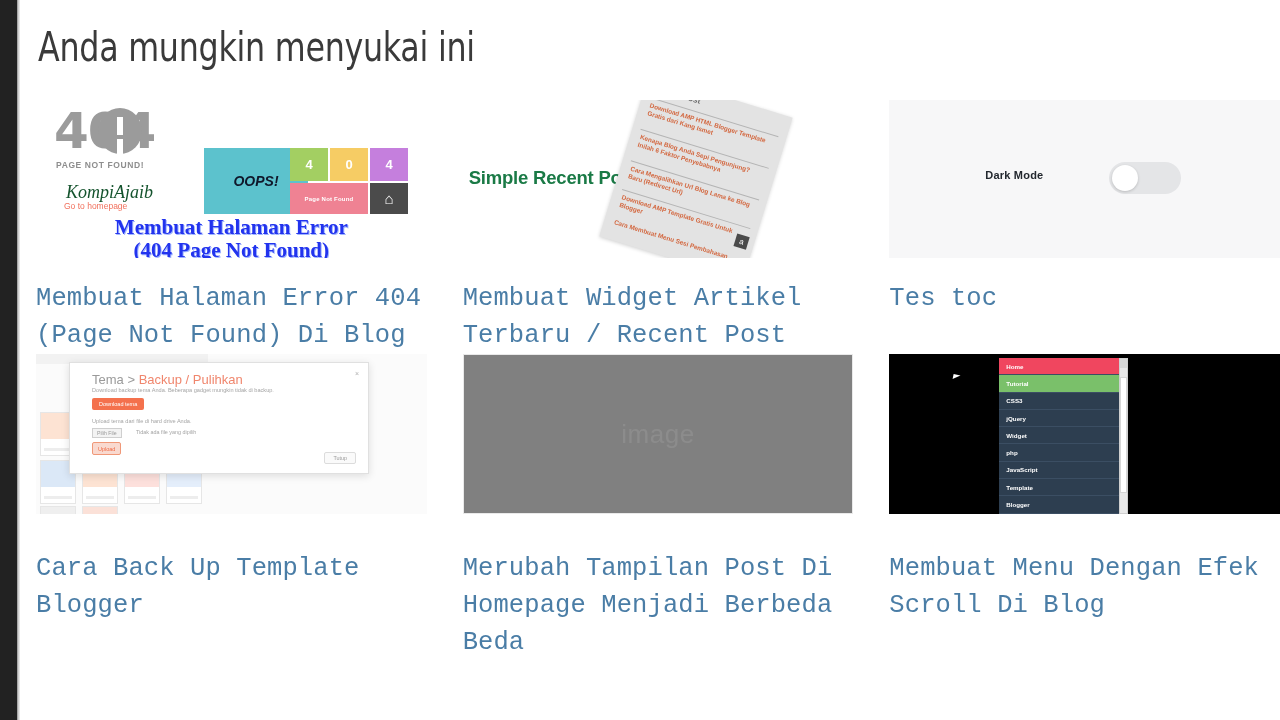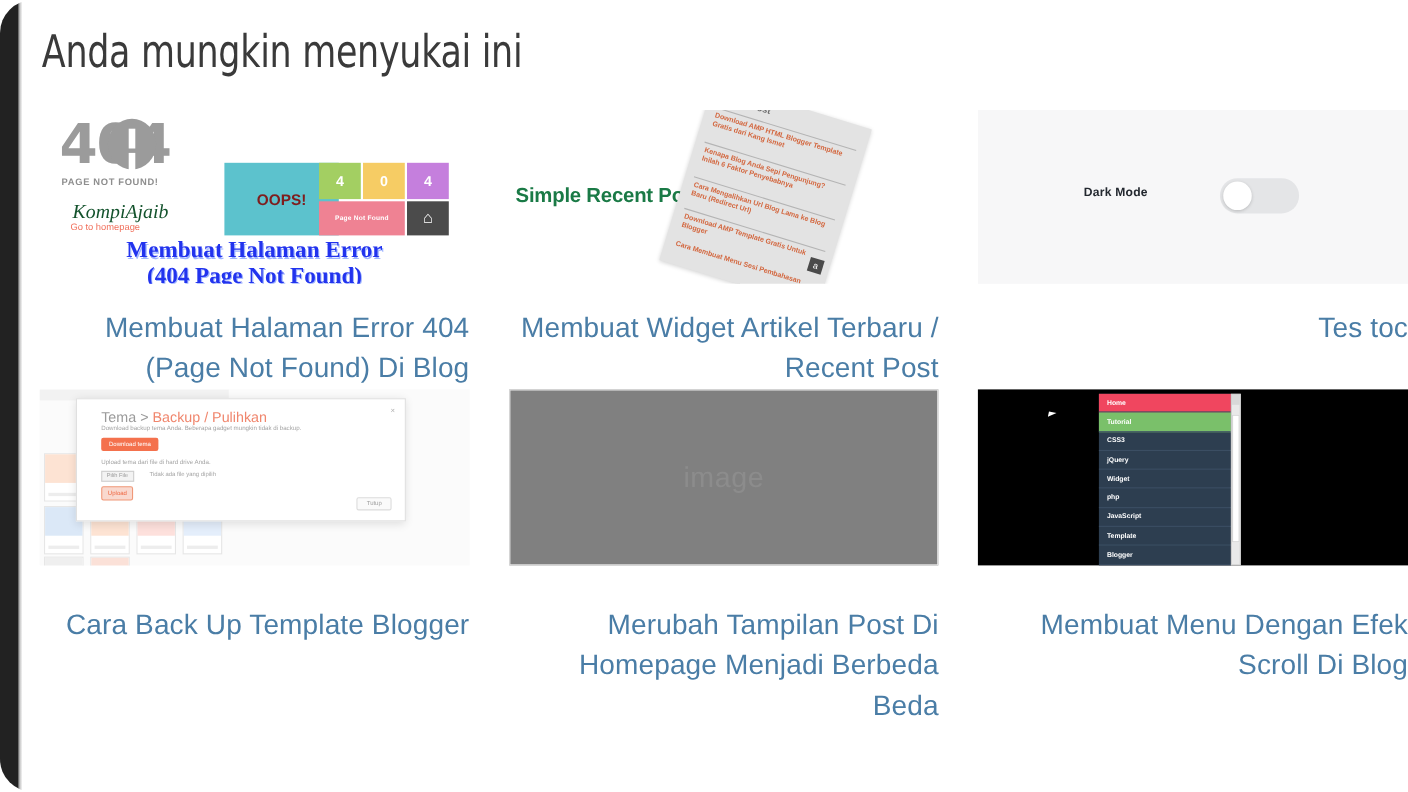--- a/index.html
+++ b/index.html
@@ -8,21 +8,20 @@
     width: 1280px; height: 720px;
     overflow: hidden;
     background: #ffffff;
     font-family: "Liberation Sans", sans-serif;
   }
   #page {
     position: relative;
     width: 1280px; height: 720px;
     background: #ffffff;
     overflow: hidden;
-    border-radius: 30px;
   }
   
   .left-rail {
     position: absolute; left: 0; top: 0;
     width: 17px; height: 720px;
     background: #222222;
   }
   .left-rail-edge {
     position: absolute; left: 17px; top: 0;
     width: 3px; height: 720px;
@@ -66,22 +65,21 @@
   }
   .card-title {
     display: block;
     margin-top: 22px;
     font-size: 25.5px;
     line-height: 37px;
     font-weight: 400;
     color: #4a7da6;
     text-decoration: none;
     letter-spacing: 0.1px;
-    font-family: Liberation Sans, sans-serif;
-    text-align: right;
+    font-family: Liberation Mono, monospace;
   }
   .row2 .thumb { height: 160px; }
   .row2 .card-title { margin-top: 36px; }
 
   
   .t404 { background:#ffffff; }
   .t404 .big404 {
     position:absolute; left:18px; top:4px;
     font-family:"DejaVu Sans", sans-serif;
     font-size:50px; font-weight:700; color:#9b9b9b;
@@ -106,23 +104,23 @@
     font-family:"Liberation Serif", serif;
     font-style:italic; font-size:18px; color:#14532d;
   }
   .t404 .homelink {
     position:absolute; left:28px; top:101px;
     font-size:8.5px; color:#f1705c;
   }
   .t404 .tiles { position:absolute; left:168px; top:48px; width:198px; height:66px; }
   .t404 .oops {
     position:absolute; left:0; top:0; width:104px; height:66px;
-    background:#5cc2cd; color:#7f1d1d;
+    background:#5cc2cd; color:#0f172a;
     font-size:14px; font-weight:600;
-    display:flex; align-items:center; justify-content:center;
+    display:flex; align-items:center; justify-content:center;font-style:italic;
   }
   .t404 .tq { position:absolute; width:38px; height:33px; color:#ffffff;
     font-size:13px; display:flex; align-items:center; justify-content:center; font-weight:600;}
   .t404 .tq1 { left:86px; top:0; background:#a3cf62; }
   .t404 .tq2 { left:126px; top:0; background:#f6cc64; }
   .t404 .tq3 { left:166px; top:0; background:#c57fdd; }
   .t404 .tq4 { left:86px; top:35px; width:78px; height:31px; background:#ef8293;
     font-size:6px; letter-spacing:.2px;}
   .t404 .tq5 { left:166px; top:35px; width:38px; height:31px; background:#4b4b4b;
     font-size:15px;}

